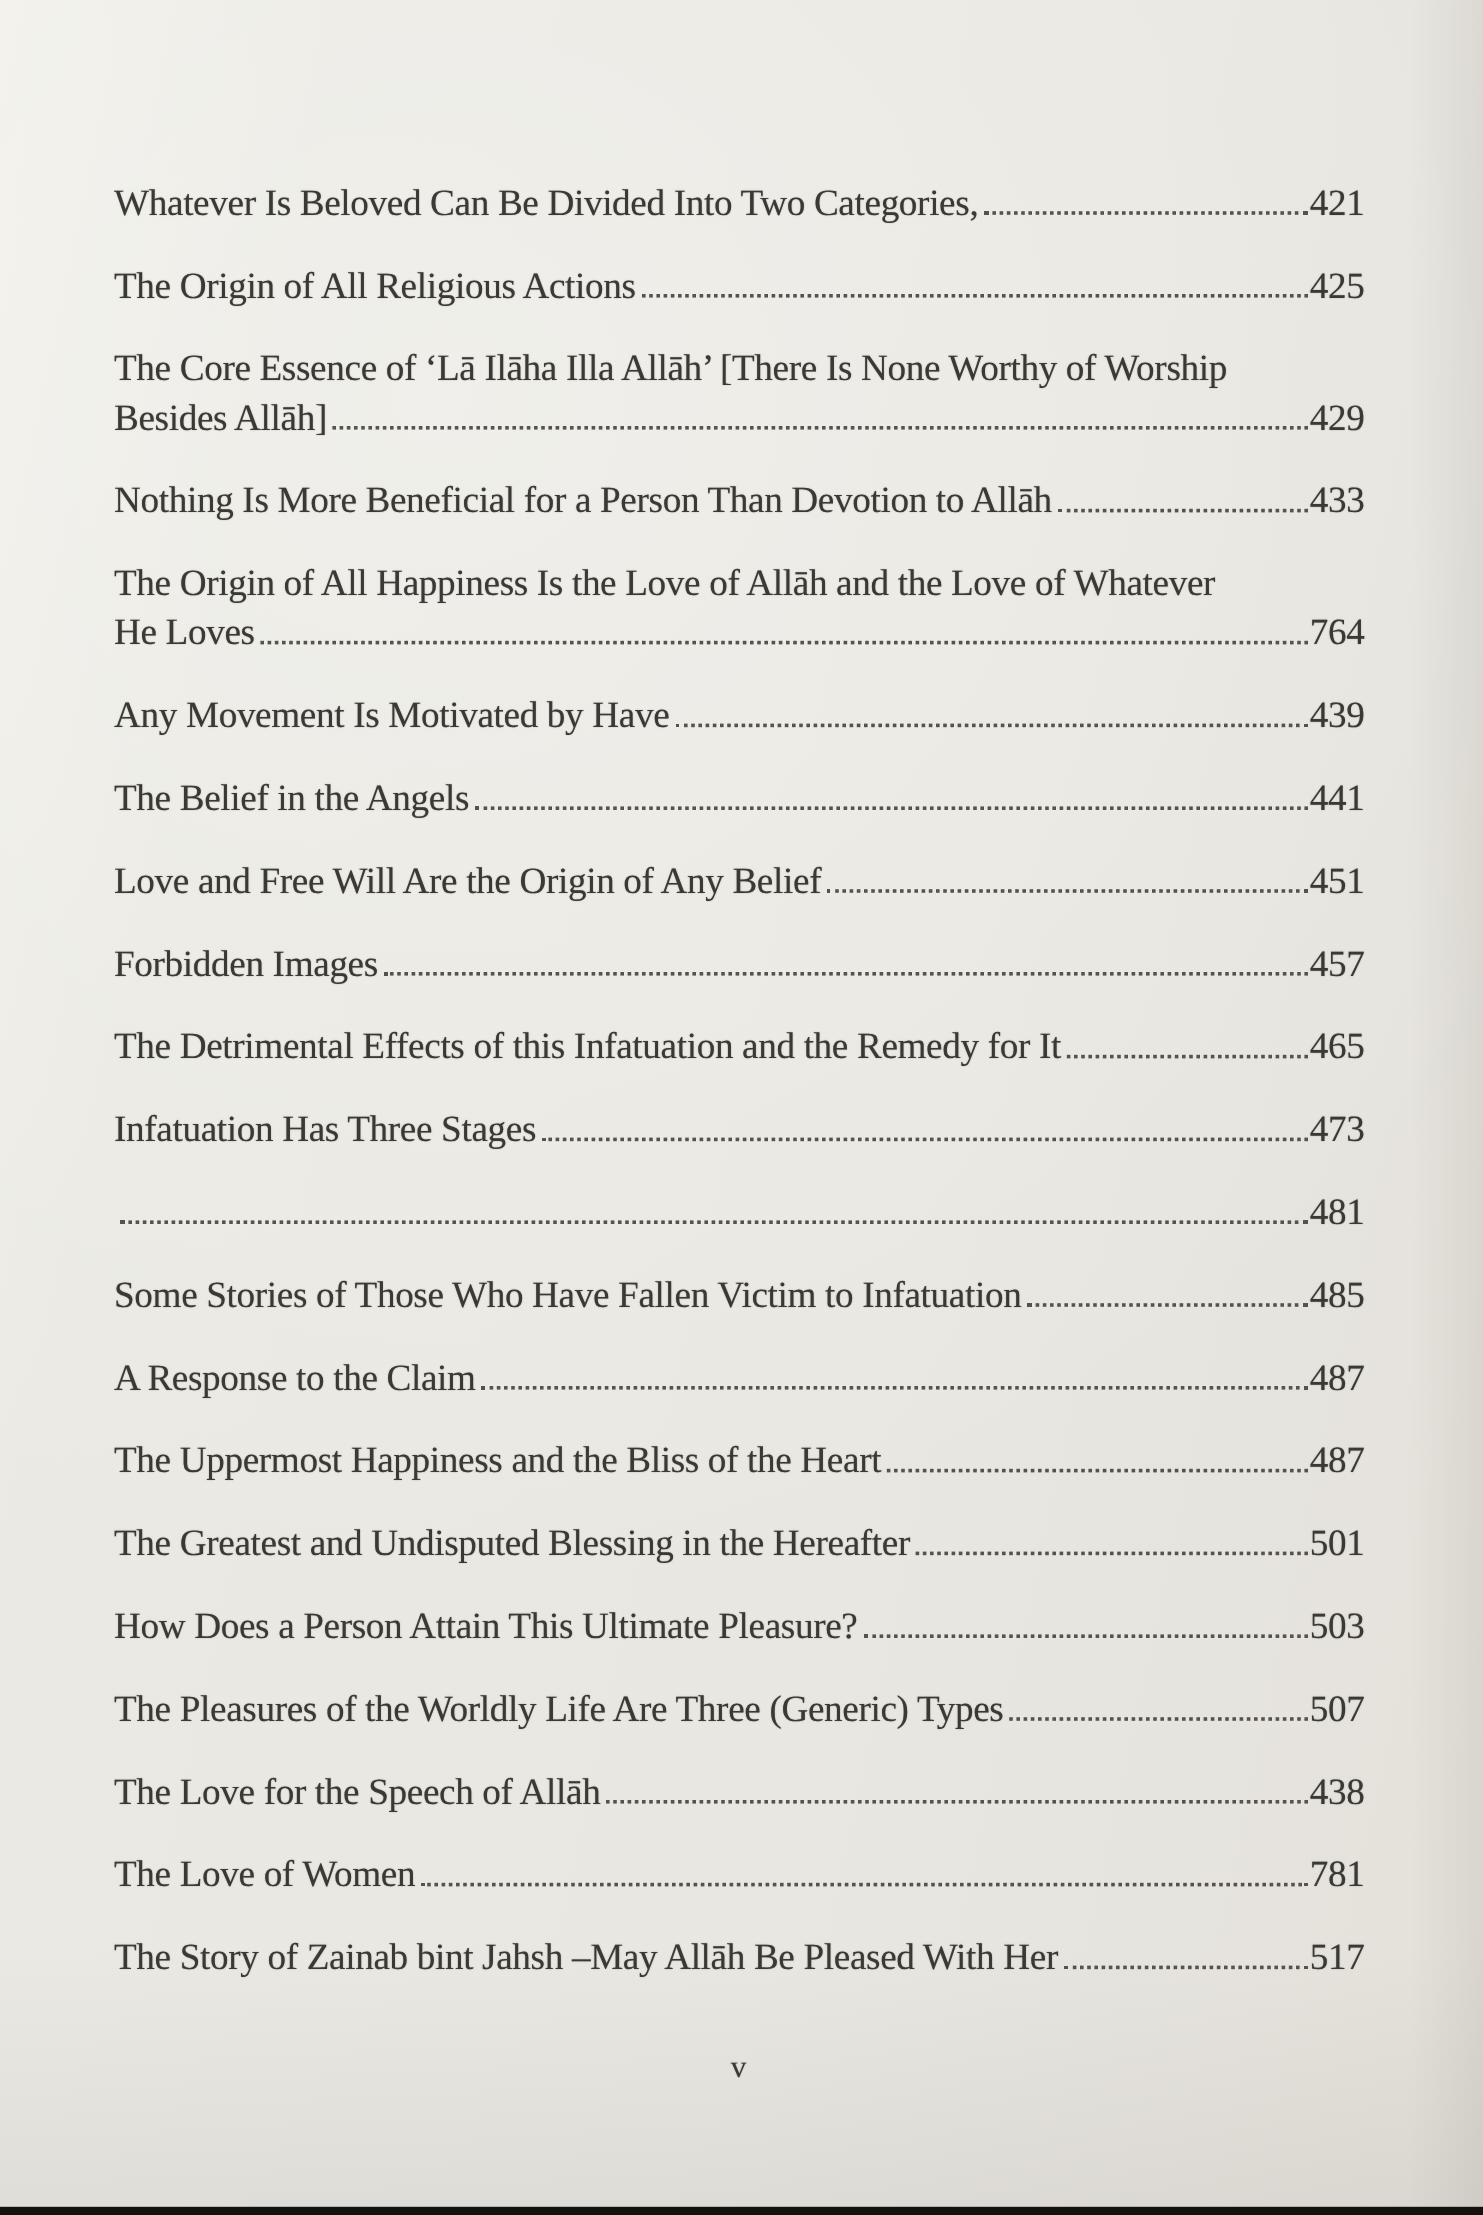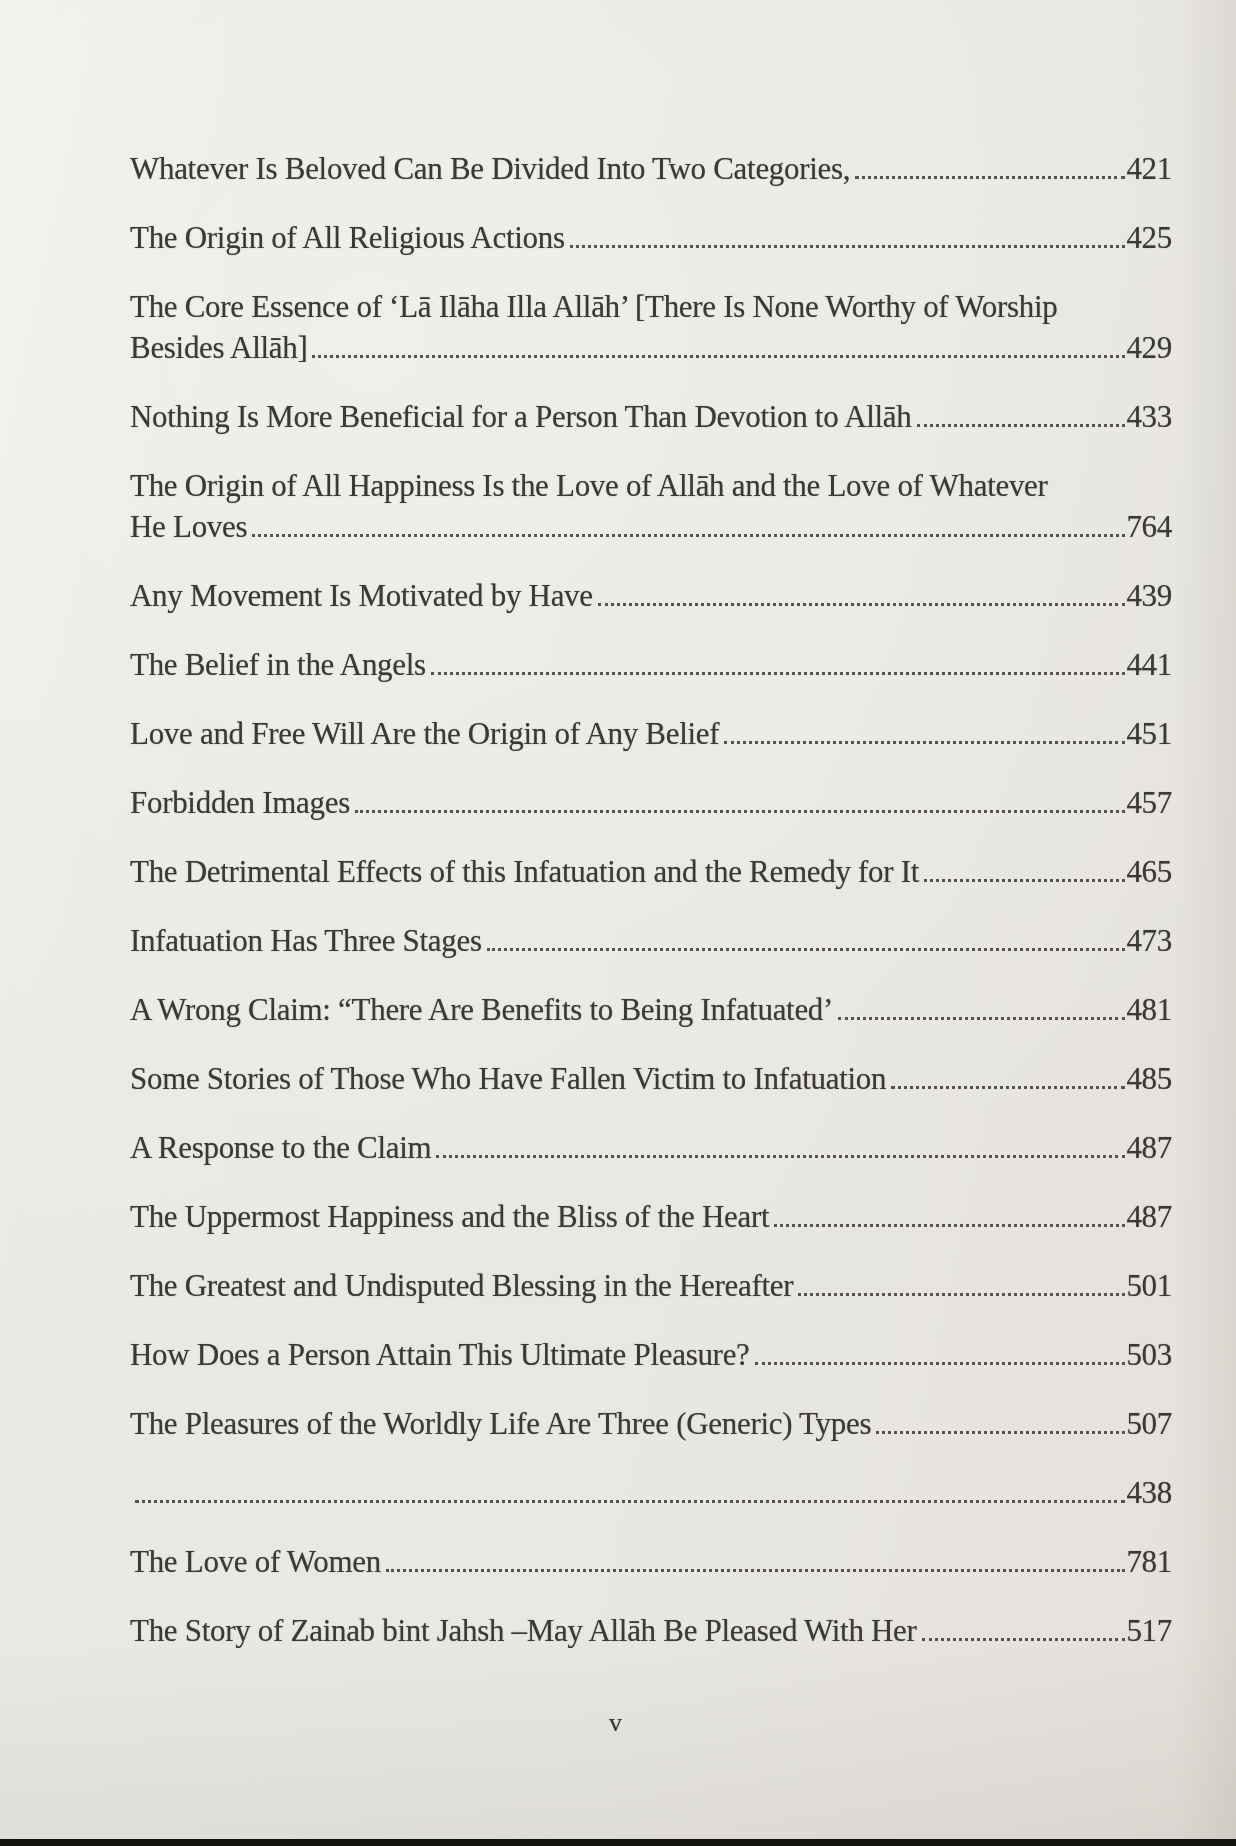--- a/index.html
+++ b/index.html
@@ -12,21 +12,21 @@
     font-family: "Liberation Serif", "DejaVu Serif", serif;
     color: #3b3934;
     background:
       linear-gradient(270deg, rgba(110,106,96,0.10), rgba(110,106,96,0) 5%),
       linear-gradient(180deg, rgba(0,0,0,0) 88%, rgba(90,86,78,0.08) 100%),
       radial-gradient(140% 90% at 30% 18%, rgba(255,255,255,0.28), rgba(255,255,255,0) 62%),
       linear-gradient(102deg, #f1f0ea 0%, #eae9e3 18%, #e9e7e1 60%, #e3e1da 100%);
     padding: 148px 99px 0 95px;
   }
 
-  .toc { width: 100%; margin-left: 35px; }
+  .toc { width: 100%; }
 
   .entry { margin: 0 0 28px 0; }
 
   .line {
     line-height: 41px;
     font-size: 31px;
     letter-spacing: -0.3px;
     text-shadow: 0 0 1px rgba(59,57,52,0.55);
     white-space: nowrap;
   }
@@ -139,21 +139,20 @@
     </div>
     <div class="entry">
       <div class="line last">
         <span class="title">Infatuation Has Three Stages</span>
         <span class="leader"></span>
         <span class="pnum">473</span>
       </div>
     </div>
     <div class="entry">
       <div class="line last">
-        <span class="title">A Wrong Claim: “There Are Benefits to Being Infatuated’</span>
         <span class="leader"></span>
         <span class="pnum">481</span>
       </div>
     </div>
     <div class="entry">
       <div class="line last">
         <span class="title">Some Stories of Those Who Have Fallen Victim to Infatuation</span>
         <span class="leader"></span>
         <span class="pnum">485</span>
       </div>
@@ -188,20 +187,21 @@
     </div>
     <div class="entry">
       <div class="line last">
         <span class="title">The Pleasures of the Worldly Life Are Three (Generic) Types</span>
         <span class="leader"></span>
         <span class="pnum">507</span>
       </div>
     </div>
     <div class="entry">
       <div class="line last">
+        <span class="title">The Love for the Speech of Allāh</span>
         <span class="leader"></span>
         <span class="pnum">438</span>
       </div>
     </div>
     <div class="entry">
       <div class="line last">
         <span class="title">The Love of Women</span>
         <span class="leader"></span>
         <span class="pnum">781</span>
       </div>

